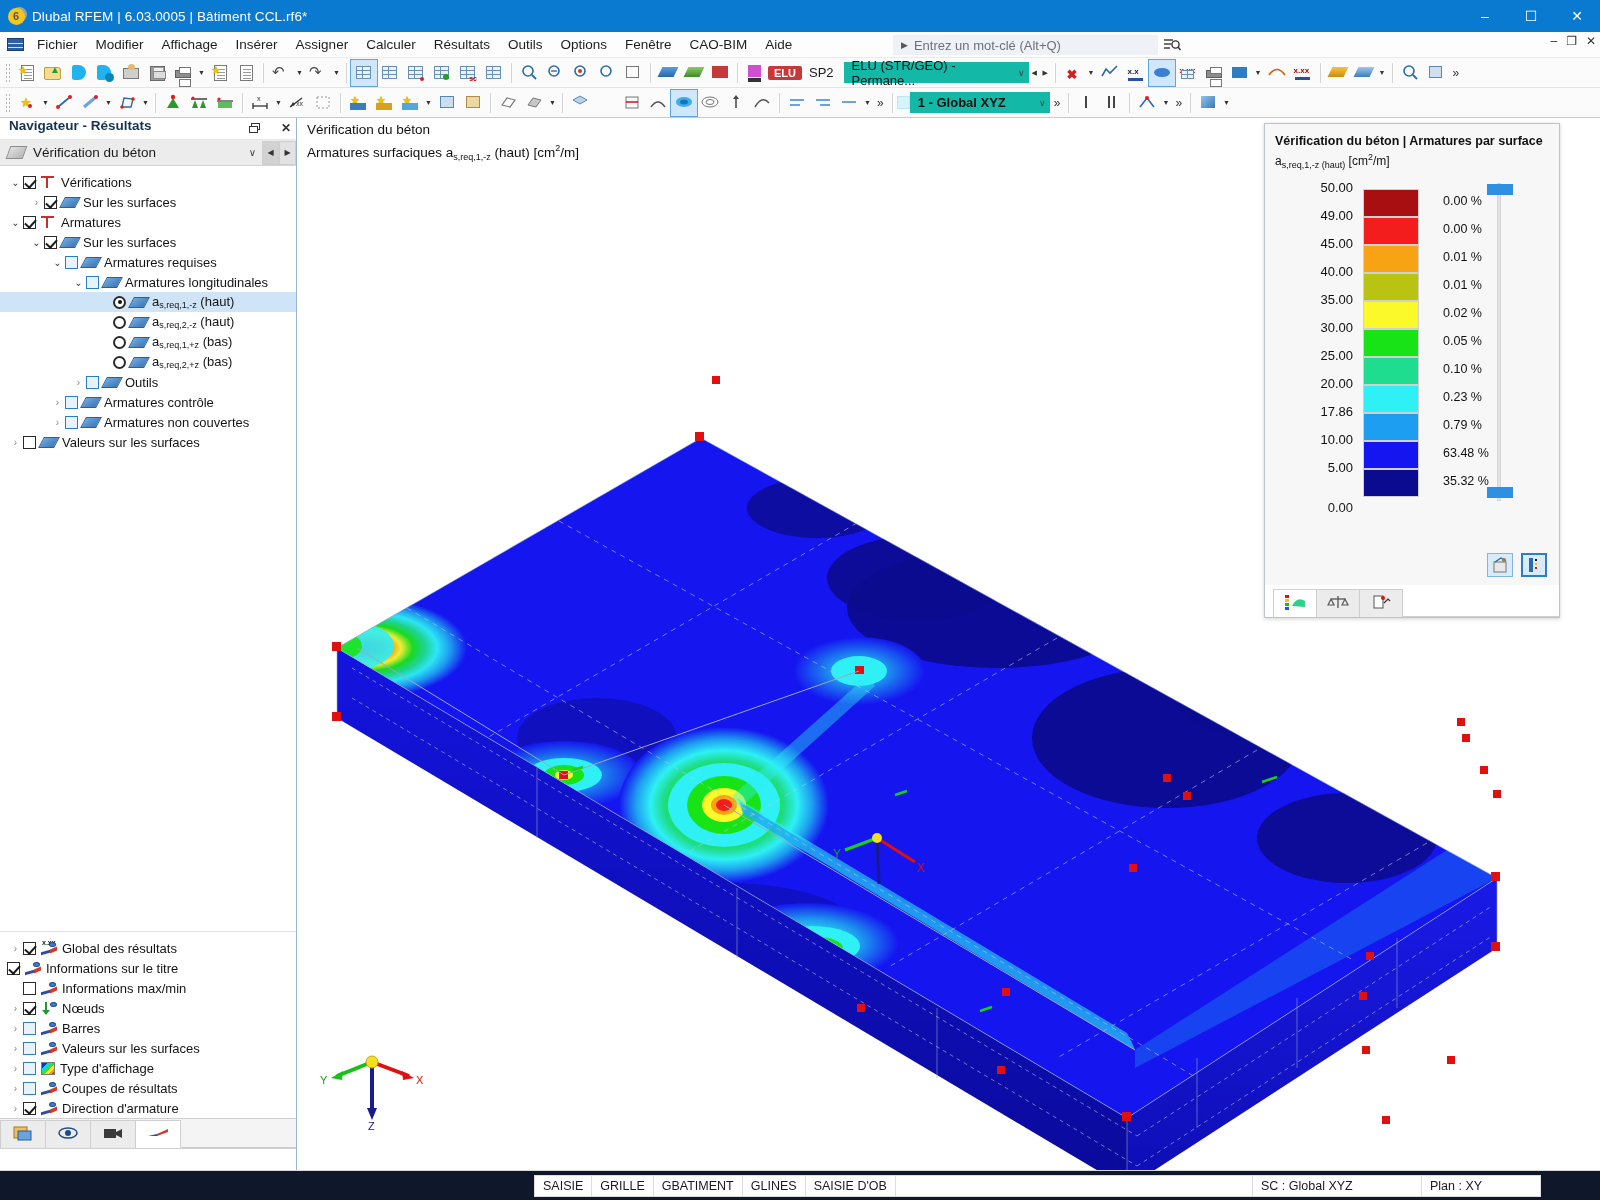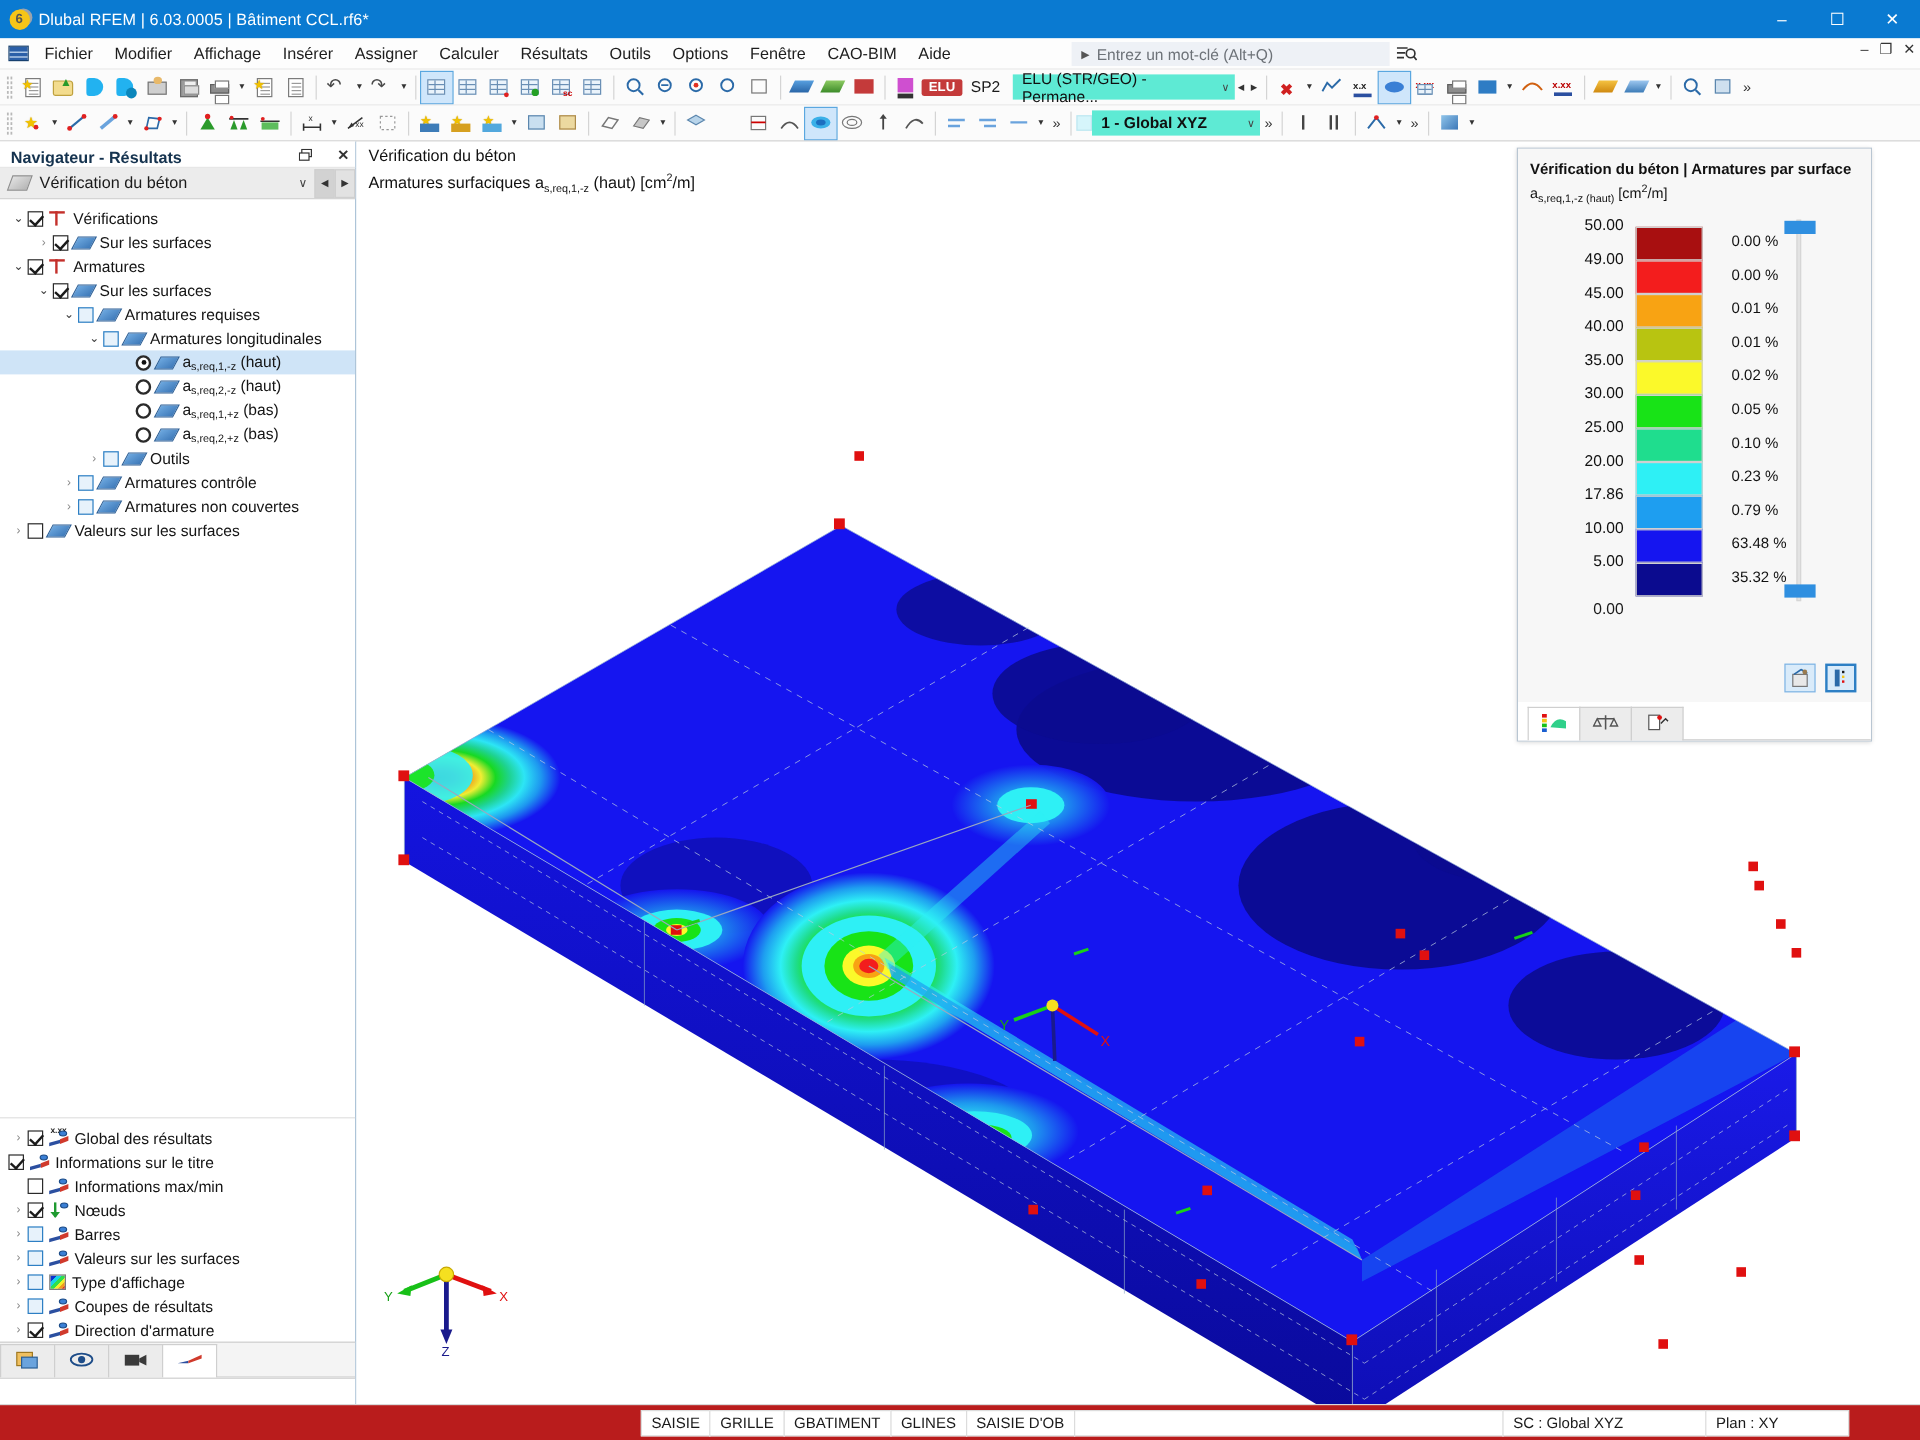--- a/index.html
+++ b/index.html
@@ -84,34 +84,34 @@
   .ic-print:after{content:"";position:absolute;left:3px;top:8px;width:10px;height:6px;background:#fff;border:1px solid #777;}
   .ic-undo, .ic-redo { font-size:15px; color:#4a4a4a; line-height:16px;}
   .ic-star{position:absolute;left:0;top:0;color:#f2c200;font-size:11px;text-shadow:0 0 1px #b48b00;}
   .ic-reddot{position:absolute;right:1px;bottom:1px;width:4px;height:4px;background:#e02020;border-radius:50%;}
   .ic-greendot{position:absolute;right:2px;bottom:2px;width:6px;height:6px;background:#24a024;border-radius:50%;}
   .ic-tbl{width:15px;height:13px;border:1px solid #6a8fb5;background:#eaf3fb;}
   .ic-tbl:before{content:"";position:absolute;left:0;top:3px;right:0;height:1px;background:#6a8fb5;box-shadow:0 4px 0 #6a8fb5;}
   .ic-tbl:after{content:"";position:absolute;top:0;bottom:0;left:5px;width:1px;background:#6a8fb5;}
   .elu-badge{background:#c43a3a;color:#fff;font-size:11px;font-weight:bold;padding:1px 6px;border-radius:2px;}
   .combo {
-    height:21px; background:#5eead4; border:0; display:flex; align-items:center;
+    height:21px; background:#14b8a6; border:0; display:flex; align-items:center;
     padding:0 4px 0 8px; font-size:13px; color:#101010;
   }
   .combo .chev { margin-left:8px; font-size:9px; color:#444; }
   .cyan-swatch{width:13px;height:13px;background:#d6f5fb;border:1px solid #bfe7f0;}
 
   
   .navigator {
     position:absolute; left:0; top:118px; width:297px; bottom:30px;
     background:#fff; border-right:1px solid #9ab6cf;
     display:flex; flex-direction:column;
   }
   .nav-header{
-    height:22px; background:#fff; display:flex;align-items:flex-end;
+    height:22px; background:#fff; display:flex;align-items:flex-start;
     border-bottom:1px solid #e7e7e7; padding-left:9px;
     font-weight:bold; font-size:13.5px; color:#15334f;gap:12px;
   }
   .nav-header .sp{flex:1;}
   .nav-hbtn{width:20px;height:20px;display:flex;align-items:center;justify-content:center;color:#333;font-size:12px;}
   .nav-combo{
     height:26px;background:#ececec;display:flex;align-items:center;padding-left:8px;
     border-bottom:1px solid #d4d4d4;
   }
   .nav-combo .lbl{margin-left:8px;font-size:13.5px;}
@@ -201,21 +201,21 @@
     display:flex;align-items:center;justify-content:center;}
   .cp-tbtn.sel{border:2px solid #2d7fc4;}
   .cp-tabs{height:32px;background:#fff;display:flex;align-items:flex-end;padding-left:8px;}
   .cp-tab{width:44px;height:28px;border:1px solid #cfcfcf;border-bottom:none;background:#ececec;
     display:flex;align-items:center;justify-content:center;margin-right:-1px;}
   .cp-tab.active{background:#fff;}
   .cp-tabs .fill{flex:1;height:27px;border-bottom:1px solid #cfcfcf;}
 
   
   .statusbar{
-    position:absolute;left:0;right:0;bottom:0;height:30px;background:#b91c1c;
+    position:absolute;left:0;right:0;bottom:0;height:30px;background:#0f172a;
     border-top:1px solid #d9d9d9;display:flex;align-items:center;font-size:12.5px;
   }
   .sb-cell{height:22px;display:flex;align-items:center;padding:0 8px;color:#1a1a1a;
     border:1px solid #dcdcdc;margin-right:-1px;background:#fff;}
   .sb-flex{flex:1;}
 </style>
 </head>
 <body>
 
 <div id="app">

